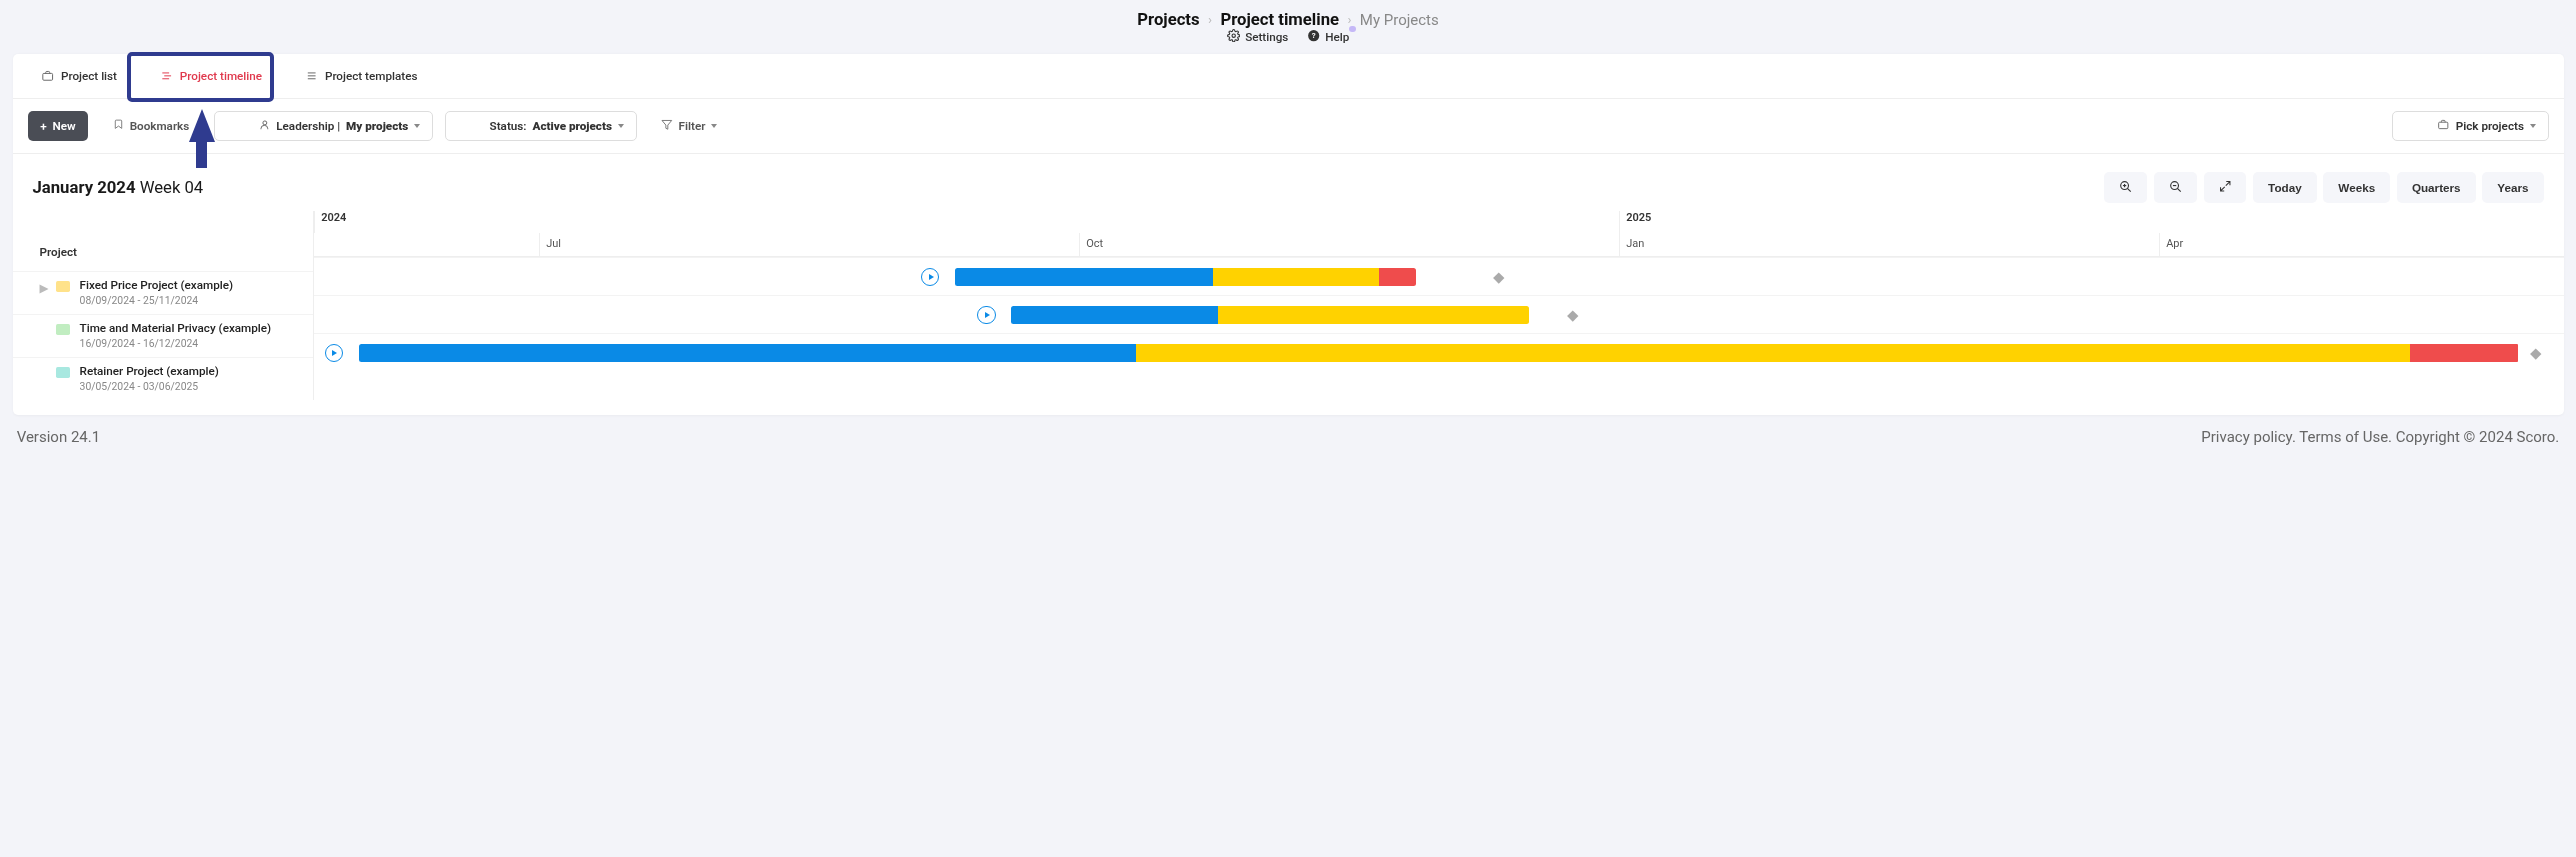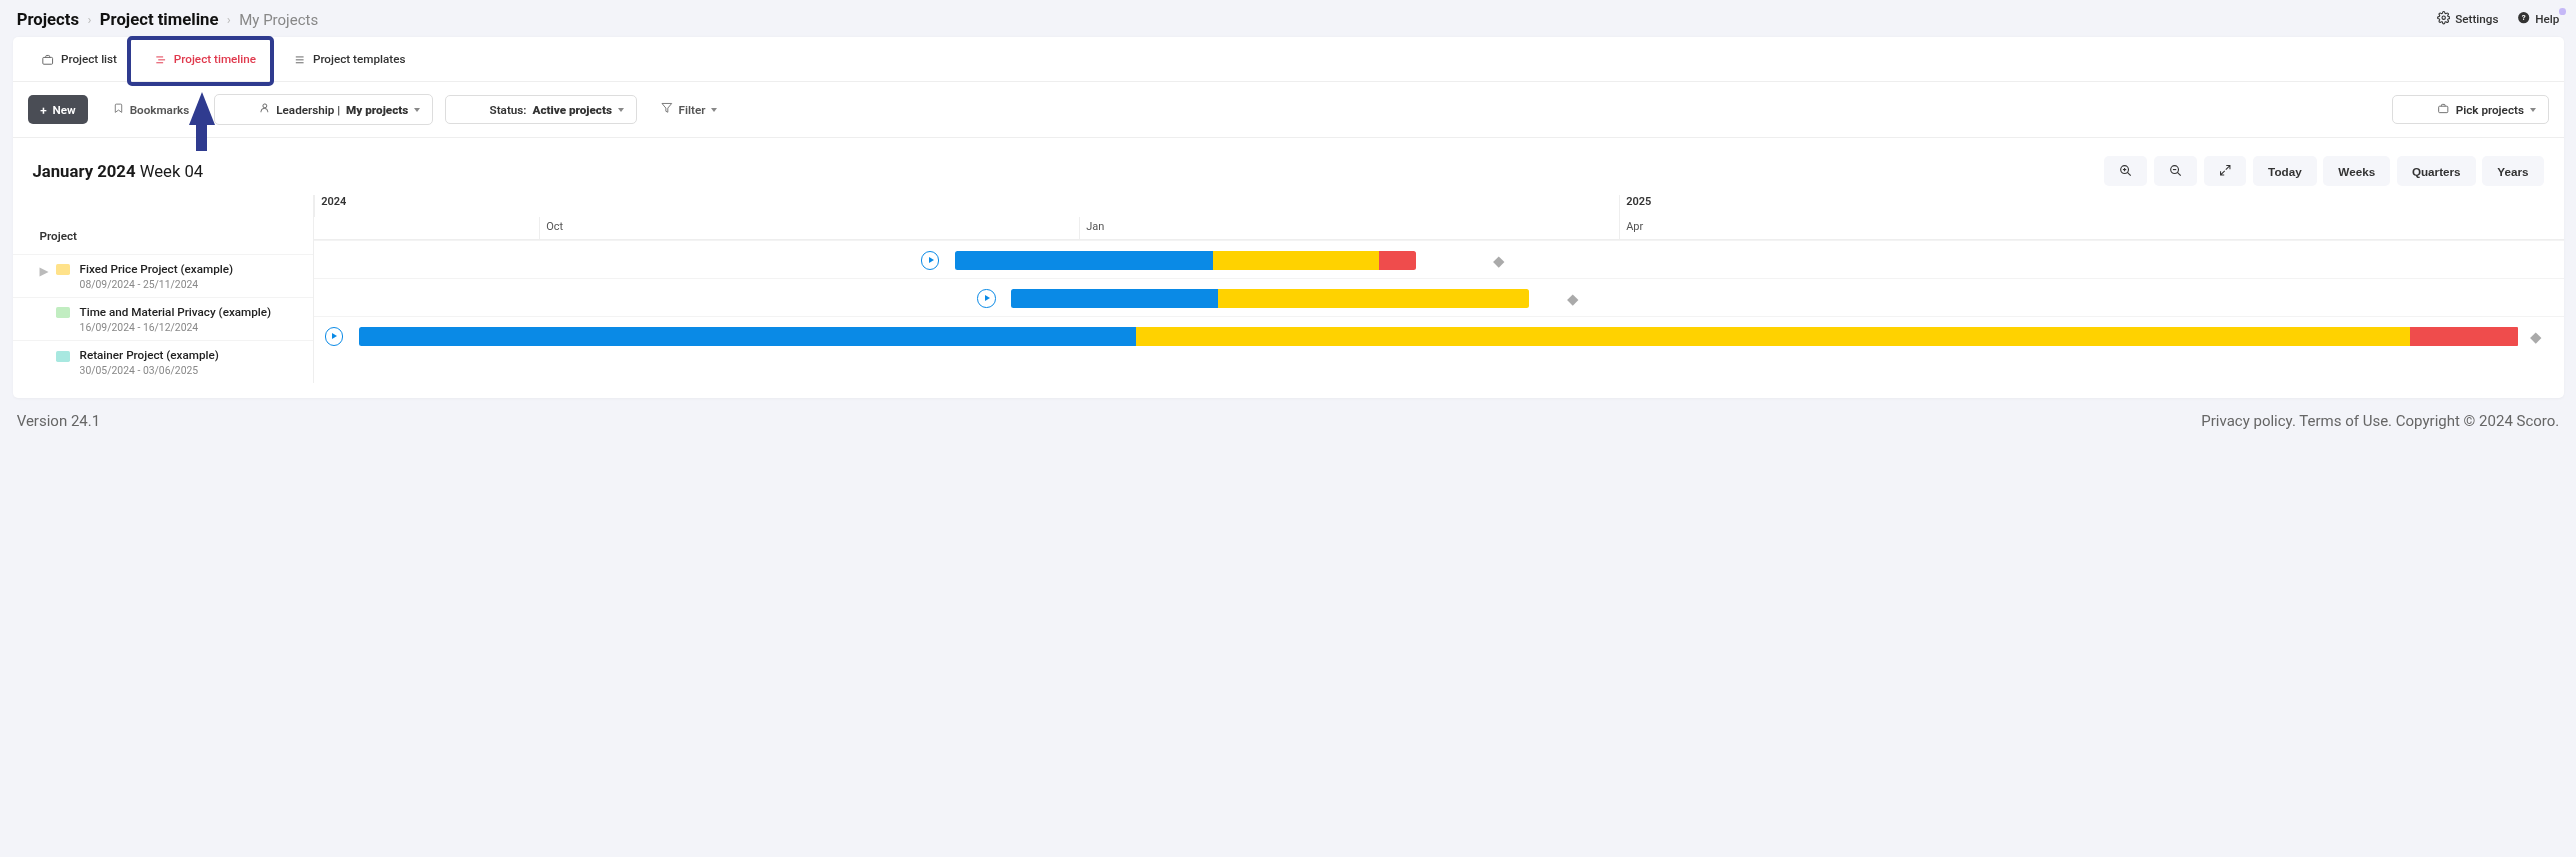--- a/index.html
+++ b/index.html
@@ -7,20 +7,21 @@
     font-family: -apple-system, BlinkMacSystemFont, "Segoe UI", Roboto, Arial, sans-serif;
     background: #f3f4f9;
     color: #1a1a1a;
     font-size: 11.7px;
   }
   .topbar {
     display: flex;
     align-items: center;
     justify-content: space-between;
     padding: 10px 16.7px 8.4px 16.7px;
+    flex-direction: column;
   }
   .breadcrumb { display: flex; align-items: center; gap: 8.4px; }
   .breadcrumb .crumb { font-size: 16.7px; font-weight: 700; color: #111; }
   .breadcrumb .crumb.light { font-weight: 400; color: #888; font-size: 15px; }
   .breadcrumb .sep { color: #bbb; font-size: 13.4px; }
   .top-links { display: flex; align-items: center; gap: 18.4px; }
   .top-link { display: flex; align-items: center; gap: 5px; color: #333; cursor: pointer; font-weight: 500; }
   .help-dot { position: relative; }
   .help-dot::after { content: ""; position: absolute; top: -3.3px; right: -6.7px; width: 6.7px; height: 6.7px; border-radius: 50%; background: #c5b8f7; }
 
@@ -28,21 +29,21 @@
     background: #fff;
     margin: 0 12.5px;
     border-radius: 5px;
     box-shadow: 0 0.8px 2.5px rgba(0,0,0,0.04);
     position: relative;
   }
   .tabs {
     display: flex;
     border-bottom: 0.8px solid #eee;
     padding: 0 15px;
-    gap: 10px;
+    gap: 16px;
     position: relative;
   }
   .tab {
     display: flex; align-items: center; gap: 6.7px;
     padding: 15px 13.4px;
     color: #333; font-weight: 500; cursor: pointer;
   }
   .tab.active { color: #e0394d; }
   .tab-highlight {
     position: absolute;
@@ -325,20 +326,21 @@
       </div>
     </div>
 
     <div class="right-col">
       <div class="year-row">
         <div class="year-cell" style="width:58%;">2024</div>
         <div class="year-cell" style="width:42%;">2025</div>
       </div>
       <div class="month-row">
         <div class="month-cell" style="width:10%; border-left:none;"></div>
+        <div class="month-cell" style="width:24%;">Jul</div>
         <div class="month-cell" style="width:24%;">Oct</div>
         <div class="month-cell" style="width:24%;">Jan</div>
         <div class="month-cell" style="width:18%;">Apr</div>
       </div>
 
       <div class="bar-row">
         <div class="play-badge" style="left:27%;"></div>
         <div class="gbar" style="left:28.5%; width:20.5%;">
           <div class="seg blue" style="width:56%;"></div>
           <div class="seg yellow" style="width:36%;"></div>

